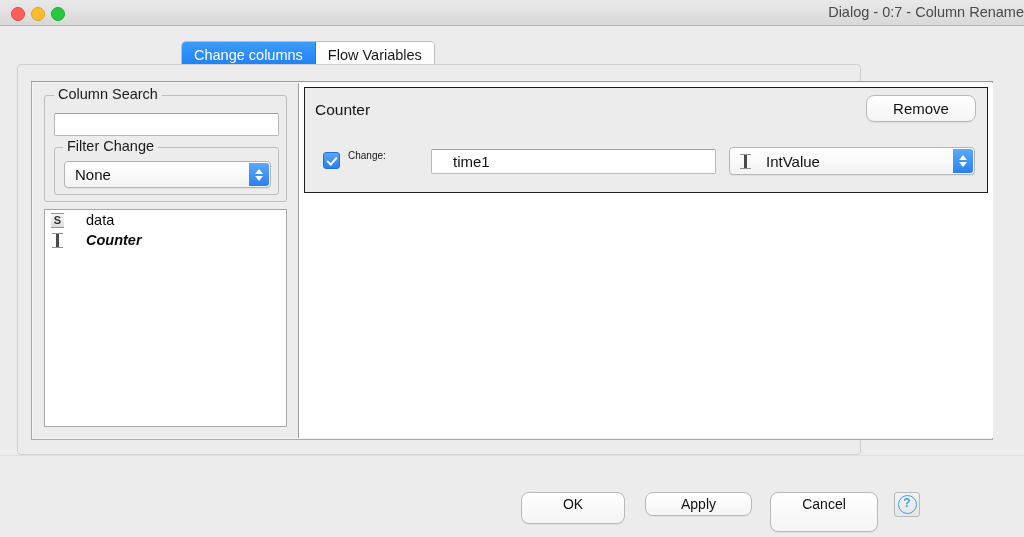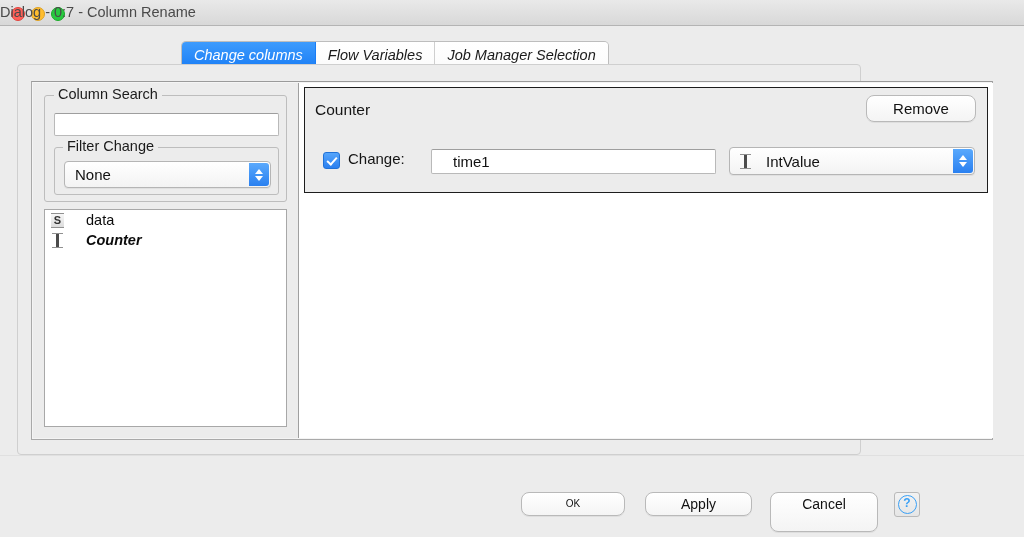--- a/index.html
+++ b/index.html
@@ -39,21 +39,21 @@
     border-radius: 50%;
   }
   .traffic.close  { left: 11px; background: #ff5f57; border: 1px solid #e0443e; }
   .traffic.min    { left: 31px; background: #ffbd2e; border: 1px solid #dea123; }
   .traffic.max    { left: 51px; background: #28c940; border: 1px solid #1aab29; }
   #window-title {
     position: absolute;
     left: 0; top: 0;
     width: 1024px;
     line-height: 25px;
-    text-align: left;
+    text-align: right;
     font-size: 14.5px;
     color: #4a4a4a;
   }
 
   
   #tabbar {
     position: absolute;
     left: 0; top: 26px;
     width: 1024px;
     height: 40px;
@@ -61,21 +61,20 @@
   }
   #tabstrip {
     position: absolute;
     left: 182px;
     top: 16px;
     display: flex;
     align-items: flex-start;
     border-radius: 4px;
     overflow: hidden;
     box-shadow: 0 0 0 1px #bdbdbd;
-    font-style: italic;
   }
   .tab {
     height: 27px;
     line-height: 27px;
     padding: 0 12px;
     font-size: 14.5px;
     color: #1b1b1b;
     background: linear-gradient(to bottom, #ffffff 0%, #fbfbfb 100%);
     border-right: 1px solid #cfcfcf;
     white-space: nowrap;
@@ -367,21 +366,21 @@
     left: 5px; top: 2px;
     width: 4px; height: 8px;
     border: solid #ffffff;
     border-width: 0 2px 2px 0;
     transform: rotate(42deg);
   }
   #change-label {
     position: absolute;
     left: 43px;
     top: 3px;
-    font-size: 15px;
+    font-size: 10px;
     color: #151515;
   }
   #rename-input {
     position: absolute;
     left: 126px;
     top: 2px;
     width: 285px;
     height: 25px;
     box-sizing: border-box;
     background: #ffffff;
@@ -412,21 +411,21 @@
   
   #footer {
     position: absolute;
     left: 0;
     top: 455px;
     width: 1024px;
     height: 82px;
     background: #ececec;
     border-top: 1px solid #e0e0e0;
   }
-  #ok-button     { position: absolute; left: 521px; top: 36px; width: 104px; height: 24px; line-height: 22px; font-size: 10px; }
+  #ok-button     { position: absolute; left: 521px; top: 36px; width: 104px; height: 32px; line-height: 22px; font-size: 14px; }
   #apply-button  { position: absolute; left: 645px; top: 36px; width: 107px; height: 24px; line-height: 22px; font-size: 14px; }
   #cancel-button { position: absolute; left: 770px; top: 36px; width: 108px; height: 40px; line-height: 22px; font-size: 14px; }
   #help-button {
     position: absolute;
     left: 894px;
     top: 36px;
     width: 26px;
     height: 25px;
     box-sizing: border-box;
     background: linear-gradient(to bottom, #f2f2f2 0%, #e6e6e6 100%);
@@ -458,21 +457,20 @@
     <div class="traffic close"></div>
     <div class="traffic min"></div>
     <div class="traffic max"></div>
     <div id="window-title">Dialog - 0:7 - Column Rename</div>
   </div>
 
   <div id="tabbar">
     <div id="tabstrip">
       <div class="tab active">Change columns</div>
       <div class="tab">Flow Variables</div>
-      <div class="tab">Job Manager Selection</div>
     </div>
   </div>
 
   <div id="content-frame">
     <div id="split">
 
       <div id="left-col">
 
         <div class="groupbox" id="col-search-group">
           <div class="gb-title">Column Search</div>

